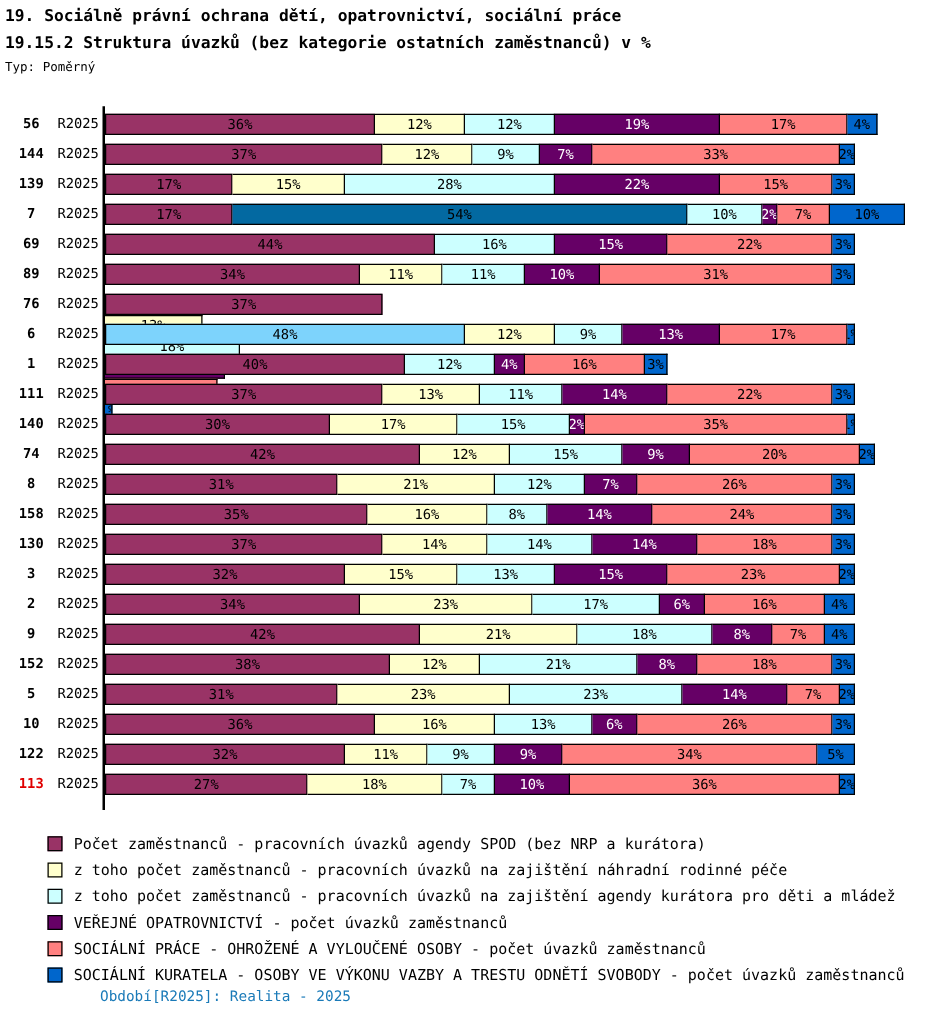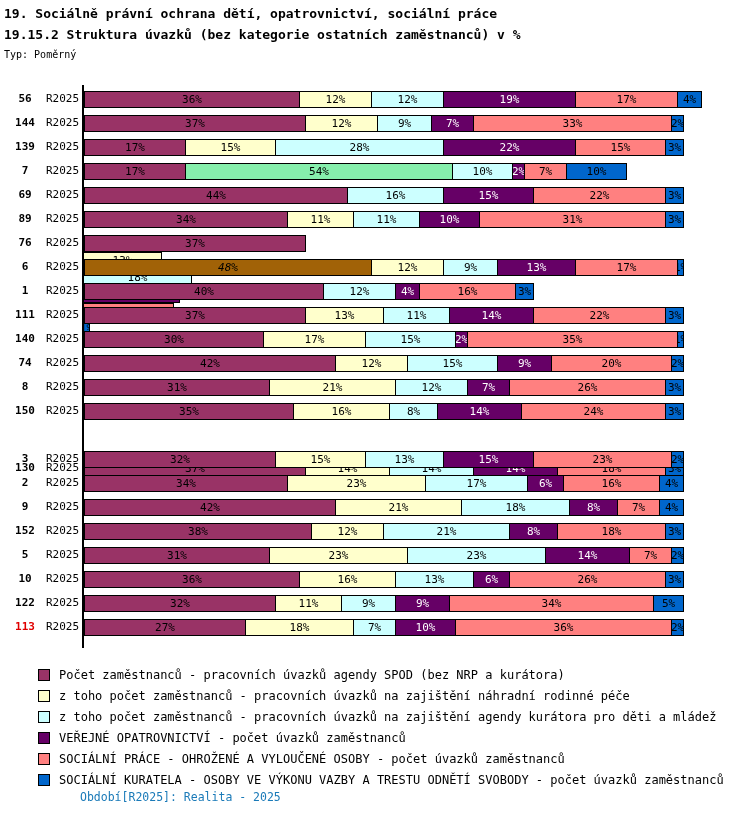--- a/index.html
+++ b/index.html
@@ -80,21 +80,21 @@
         <div class="seg" style="width: 90px; background: rgb(255, 255, 204); color: rgb(0, 0, 0);">15%</div>
         <div class="seg" style="width: 168px; background: rgb(204, 255, 255); color: rgb(0, 0, 0);">28%</div>
         <div class="seg" style="width: 132px; background: rgb(102, 0, 102); color: rgb(255, 255, 255);">22%</div>
         <div class="seg" style="width: 90px; background: rgb(255, 128, 128); color: rgb(0, 0, 0);">15%</div>
         <div class="seg" style="width: 18px; background: rgb(0, 102, 204); color: rgb(0, 0, 0);">3%</div>
       </div>
       <div class="row" style="top: 78px;">
         <span class="catlabel">7</span>
         <span class="period">R2025</span>
         <div class="seg" style="width: 102px; background: rgb(153, 51, 102); color: rgb(0, 0, 0);">17%</div>
-        <div class="seg" style="width: 267px; background: #86efac; color: rgb(0, 0, 0);">54%</div>
+        <div class="seg" style="width: 364px; background: #0369a1; color: rgb(0, 0, 0);">54%</div>
         <div class="seg" style="width: 60px; background: rgb(204, 255, 255); color: rgb(0, 0, 0);">10%</div>
         <div class="seg" style="width: 12px; background: rgb(102, 0, 102); color: rgb(255, 255, 255);">2%</div>
         <div class="seg" style="width: 42px; background: rgb(255, 128, 128); color: rgb(0, 0, 0);">7%</div>
         <div class="seg" style="width: 60px; background: rgb(0, 102, 204); color: rgb(0, 0, 0);">10%</div>
       </div>
       <div class="row" style="top: 102px;">
         <span class="catlabel">69</span>
         <span class="period">R2025</span>
         <div class="seg" style="width: 264px; background: rgb(153, 51, 102); color: rgb(0, 0, 0);">44%</div>
         <div class="seg" style="width: 96px; background: rgb(204, 255, 255); color: rgb(0, 0, 0);">16%</div>
@@ -118,21 +118,21 @@
         <div class="seg" style="width: 222px; background: rgb(153, 51, 102); color: rgb(0, 0, 0);">37%</div>
         <div class="seg" style="width: 78px; background: rgb(255, 255, 204); color: rgb(0, 0, 0);">13%</div>
         <div class="seg" style="width: 108px; background: rgb(204, 255, 255); color: rgb(0, 0, 0);">18%</div>
         <div class="seg" style="width: 96px; background: rgb(102, 0, 102); color: rgb(255, 255, 255);">16%</div>
         <div class="seg" style="width: 90px; background: rgb(255, 128, 128); color: rgb(0, 0, 0);">15%</div>
         <div class="seg" style="width: 6px; background: rgb(0, 102, 204); color: rgb(0, 0, 0);">1%</div>
       </div>
       <div class="row" style="top: 174px;">
         <span class="catlabel">6</span>
         <span class="period">R2025</span>
-        <div class="seg" style="width: 288px; background: #a16207; color: rgb(0, 0, 0); font-style: italic;">48%</div>
+        <div class="seg" style="width: 288px; background: #7dd3fc; color: rgb(0, 0, 0);">48%</div>
         <div class="seg" style="width: 72px; background: rgb(255, 255, 204); color: rgb(0, 0, 0);">12%</div>
         <div class="seg" style="width: 54px; background: rgb(204, 255, 255); color: rgb(0, 0, 0);">9%</div>
         <div class="seg" style="width: 78px; background: rgb(102, 0, 102); color: rgb(255, 255, 255);">13%</div>
         <div class="seg" style="width: 102px; background: rgb(255, 128, 128); color: rgb(0, 0, 0);">17%</div>
         <div class="seg" style="width: 6px; background: rgb(0, 102, 204); color: rgb(0, 0, 0);">1%</div>
       </div>
       <div class="row" style="top: 198px;">
         <span class="catlabel">1</span>
         <span class="period">R2025</span>
         <div class="seg" style="width: 240px; background: rgb(153, 51, 102); color: rgb(0, 0, 0);">40%</div>
@@ -161,44 +161,44 @@
         <div class="seg" style="width: 210px; background: rgb(255, 128, 128); color: rgb(0, 0, 0);">35%</div>
         <div class="seg" style="width: 6px; background: rgb(0, 102, 204); color: rgb(0, 0, 0);">1%</div>
       </div>
       <div class="row" style="top: 270px;">
         <span class="catlabel">74</span>
         <span class="period">R2025</span>
         <div class="seg" style="width: 252px; background: rgb(153, 51, 102); color: rgb(0, 0, 0);">42%</div>
         <div class="seg" style="width: 72px; background: rgb(255, 255, 204); color: rgb(0, 0, 0);">12%</div>
         <div class="seg" style="width: 90px; background: rgb(204, 255, 255); color: rgb(0, 0, 0);">15%</div>
         <div class="seg" style="width: 54px; background: rgb(102, 0, 102); color: rgb(255, 255, 255);">9%</div>
-        <div class="seg" style="width: 120px; background: rgb(255, 128, 128); color: rgb(0, 0, 0);">20%</div>
+        <div class="seg" style="width: 136px; background: rgb(255, 128, 128); color: rgb(0, 0, 0);">20%</div>
         <div class="seg" style="width: 12px; background: rgb(0, 102, 204); color: rgb(0, 0, 0);">2%</div>
       </div>
       <div class="row" style="top: 294px;">
         <span class="catlabel">8</span>
         <span class="period">R2025</span>
         <div class="seg" style="width: 186px; background: rgb(153, 51, 102); color: rgb(0, 0, 0);">31%</div>
         <div class="seg" style="width: 126px; background: rgb(255, 255, 204); color: rgb(0, 0, 0);">21%</div>
         <div class="seg" style="width: 72px; background: rgb(204, 255, 255); color: rgb(0, 0, 0);">12%</div>
         <div class="seg" style="width: 42px; background: rgb(102, 0, 102); color: rgb(255, 255, 255);">7%</div>
         <div class="seg" style="width: 156px; background: rgb(255, 128, 128); color: rgb(0, 0, 0);">26%</div>
         <div class="seg" style="width: 18px; background: rgb(0, 102, 204); color: rgb(0, 0, 0);">3%</div>
       </div>
       <div class="row" style="top: 318px;">
-        <span class="catlabel">150</span>
+        <span class="catlabel">158</span>
         <span class="period">R2025</span>
         <div class="seg" style="width: 210px; background: rgb(153, 51, 102); color: rgb(0, 0, 0);">35%</div>
         <div class="seg" style="width: 96px; background: rgb(255, 255, 204); color: rgb(0, 0, 0);">16%</div>
         <div class="seg" style="width: 48px; background: rgb(204, 255, 255); color: rgb(0, 0, 0);">8%</div>
         <div class="seg" style="width: 84px; background: rgb(102, 0, 102); color: rgb(255, 255, 255);">14%</div>
         <div class="seg" style="width: 144px; background: rgb(255, 128, 128); color: rgb(0, 0, 0);">24%</div>
         <div class="seg" style="width: 18px; background: rgb(0, 102, 204); color: rgb(0, 0, 0);">3%</div>
       </div>
-      <div class="row" style="top: 342px; margin-top: 33px;">
+      <div class="row" style="top: 342px;">
         <span class="catlabel">130</span>
         <span class="period">R2025</span>
         <div class="seg" style="width: 222px; background: rgb(153, 51, 102); color: rgb(0, 0, 0);">37%</div>
         <div class="seg" style="width: 84px; background: rgb(255, 255, 204); color: rgb(0, 0, 0);">14%</div>
         <div class="seg" style="width: 84px; background: rgb(204, 255, 255); color: rgb(0, 0, 0);">14%</div>
         <div class="seg" style="width: 84px; background: rgb(102, 0, 102); color: rgb(255, 255, 255);">14%</div>
         <div class="seg" style="width: 108px; background: rgb(255, 128, 128); color: rgb(0, 0, 0);">18%</div>
         <div class="seg" style="width: 18px; background: rgb(0, 102, 204); color: rgb(0, 0, 0);">3%</div>
       </div>
       <div class="row" style="top: 366px;">

